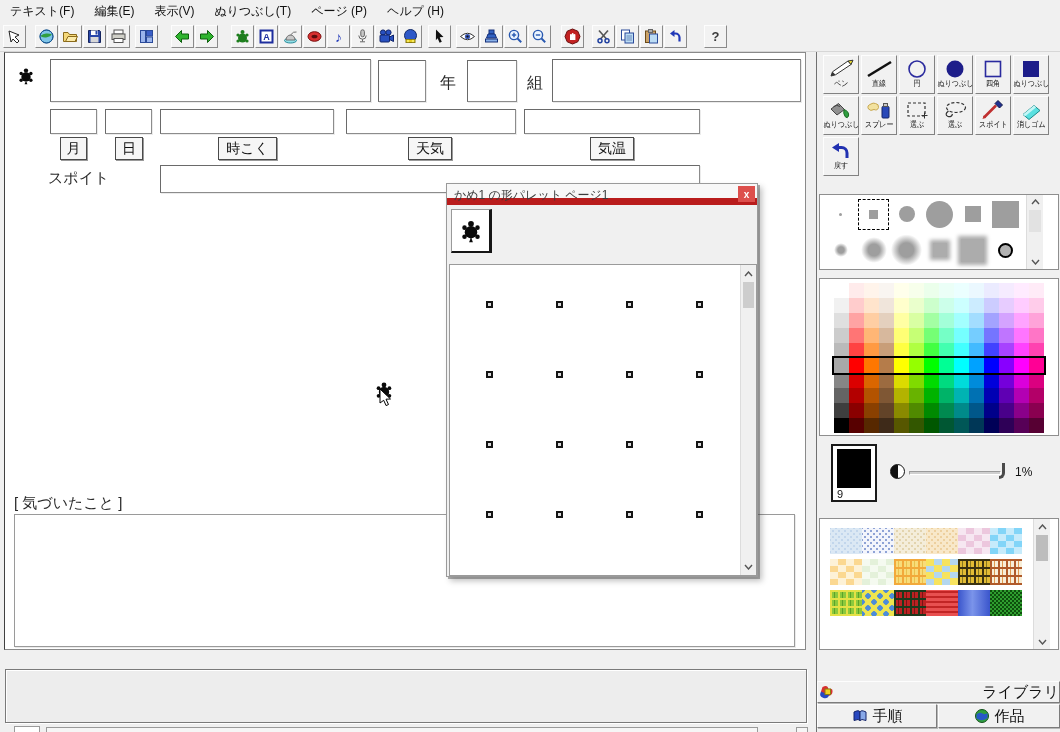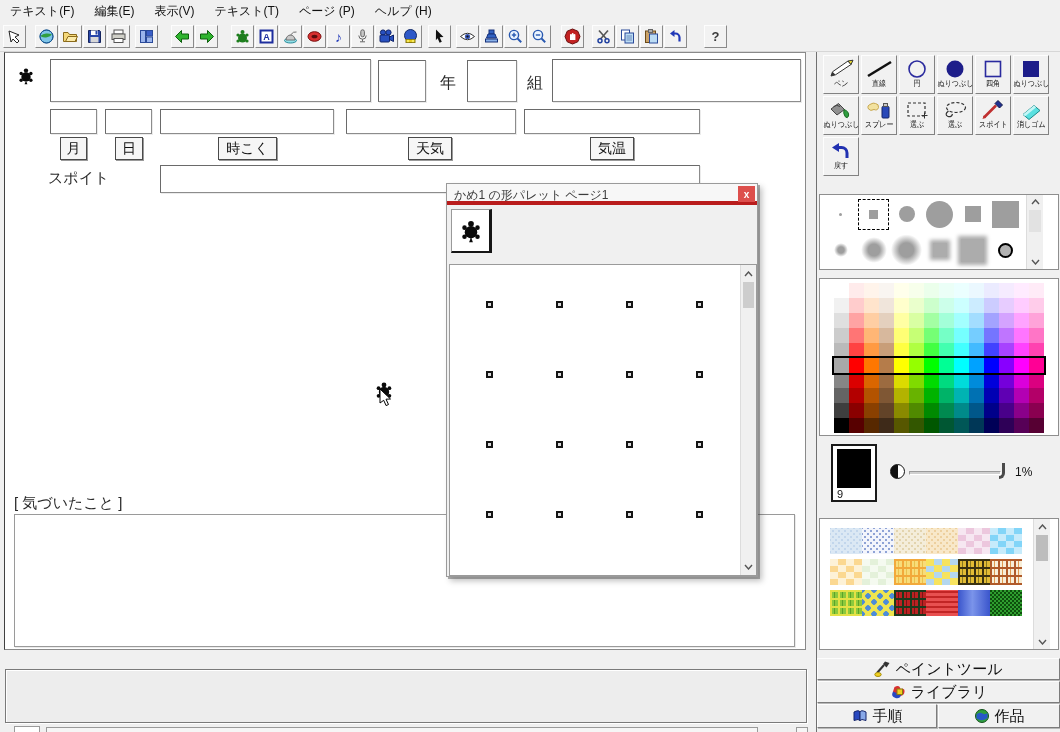--- a/index.html
+++ b/index.html
@@ -49,21 +49,21 @@
 #pattern-grid{position:absolute;left:10px;top:9px;width:192px;display:grid;grid-template-columns:repeat(6,32px);grid-auto-rows:26px;row-gap:5px;}
 .pat{width:32px;height:26px;}
 
 .vscroll{position:absolute;background:#f0f0f0;border-left:1px solid #dcdcdc;}
 .varrow{position:absolute;left:0;width:100%;height:15px;display:flex;align-items:center;justify-content:center;background:#f0f0f0;}
 .vthumb{position:absolute;left:2px;right:2px;background:#cdcdcd;}
 
 .fbtn{position:absolute;background:#f1f1f1;border:1px solid;border-color:#fdfdfd #7c7c7c #7c7c7c #fdfdfd;box-shadow:1px 1px 0 #b8b8b8;display:flex;align-items:center;justify-content:center;font-size:15px;gap:5px;}
 
 #shape-dialog{position:absolute;left:446px;top:183px;width:312px;height:394px;background:#f0f0f0;border:1px solid #9a9a9a;box-shadow:2px 2px 0 rgba(80,80,80,.45),4px 4px 6px rgba(0,0,0,.25);z-index:40;}
-#dlg-titlebar{position:absolute;left:0;top:0;width:100%;height:21px;background:#f7f7f7;border-bottom:4px solid #b91c1c;}
+#dlg-titlebar{position:absolute;left:0;top:0;width:100%;height:21px;background:#f7f7f7;border-bottom:7px solid #b91c1c;}
 #dlg-title{position:absolute;left:7px;top:3px;font-size:12px;color:#3c3c3c;white-space:nowrap;}
 #dlg-close{position:absolute;right:2px;top:2px;width:17px;height:16px;background:#dd4f4c;color:#fff;font-size:10px;font-weight:bold;display:flex;align-items:center;justify-content:center;}
 #dlg-turtle-btn{position:absolute;left:4px;top:25px;width:41px;height:44px;background:#fff;border:1px solid #9a9a9a;border-right:3px solid #161616;border-bottom:2px solid #161616;display:flex;align-items:center;justify-content:center;}
 #dlg-scroll{position:absolute;left:2px;top:80px;width:308px;height:312px;background:#fff;border:1px solid #9a9a9a;}
 .slot-dot{position:absolute;width:7px;height:7px;border:2px solid #141414;background:#dcdcdc;}
 #cursor-arrow{position:absolute;left:379px;top:388px;z-index:10;}
 </style>
 </head>
 <body>
 
@@ -76,21 +76,21 @@
     <circle cx="4.6" cy="14.8" r="1.9"></circle>
     <circle cx="15.4" cy="14.8" r="1.9"></circle>
     <path d="M10 15.2 L8.4 19.3 L11.6 19.3 Z"></path>
   </symbol>
 </svg>
 
 <div id="menubar">
   <span class="mi">テキスト(F)</span>
   <span class="mi">編集(E)</span>
   <span class="mi">表示(V)</span>
-  <span class="mi">テキスト(T)</span>
+  <span class="mi">ぬりつぶし(T)</span>
   <span class="mi">ページ (P)</span>
   <span class="mi">ヘルプ (H)</span>
 </div>
 
 <div id="toolbar">
     <div class="tbtn" style="margin-left: 3px;">
       <svg width="17" height="17" viewBox="0 0 17 17">
         <path d="M3 3 L13 7 L9 9 L13 13 L11 15 L7 11 L5 14 Z" fill="#fff" stroke="#222"></path>
       </svg>
     </div>
@@ -705,31 +705,21 @@
         </div>
       <div class="vthumb" style="top:16px;height:26px;background:#bdbdbd;"></div>
       <div class="varrow" style="bottom:0;height:15px;">
           <svg width="9" height="6" viewBox="0 0 9 6">
             <path d="M1 1 L4.5 5 L8 1" fill="none" stroke="#555" stroke-width="1.4"></path>
           </svg>
         </div>
     </div>
   </div>
 
-  <div class="fbtn" style="left:0;top:606px;width:243px;height:22px;">
-    <span>
-        <svg width="16" height="16" viewBox="0 0 16 16">
-          <line x1="3" y1="12" x2="10" y2="4" stroke="#333" stroke-width="2"></line>
-          <path d="M9 3 l3.5 3.5 L15.5 2 L11 0.5 z" fill="#333"></path>
-          <ellipse cx="4" cy="13.5" rx="3.2" ry="2" fill="#f0d020" stroke="#a89010"></ellipse>
-        </svg>
-      </span>
-    <span>ペイントツール</span>
-  </div>
-  <div class="fbtn" style="left:0;top:629px;width:243px;height:22px;">
+  <div class="fbtn" style="left:0;top:629px;width:243px;height:22px;justify-content:space-between;">
     <span>
         <svg width="16" height="16" viewBox="0 0 16 16">
           <path d="M4.5 3 q5 -3 6 2 q4.5 -1.5 4 3 q-0.5 4 -5 4 q-6 0 -6.5 -4.5 z" fill="#d83030"></path>
           <path d="M3 7.5 q-2.5 5 2.5 6.5 q4.5 1 5.5 -3" fill="#2848c0"></path>
           <rect x="7" y="5" width="5.5" height="5.5" fill="#f0d020" stroke="#8a7a10"></rect>
         </svg>
       </span>
     <span>ライブラリ</span>
   </div>
   <div class="fbtn" style="left:0;top:652px;width:120px;height:24px;">

